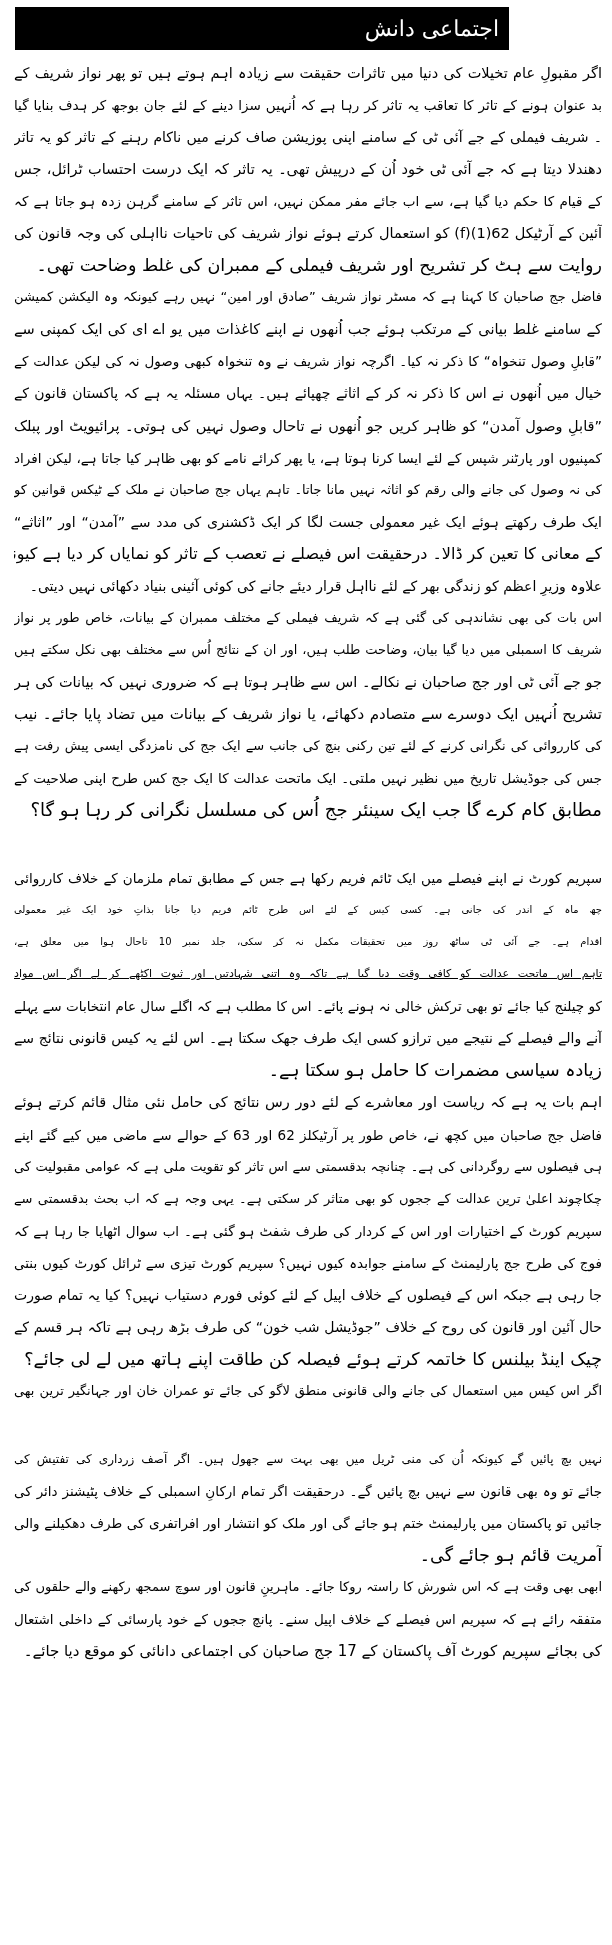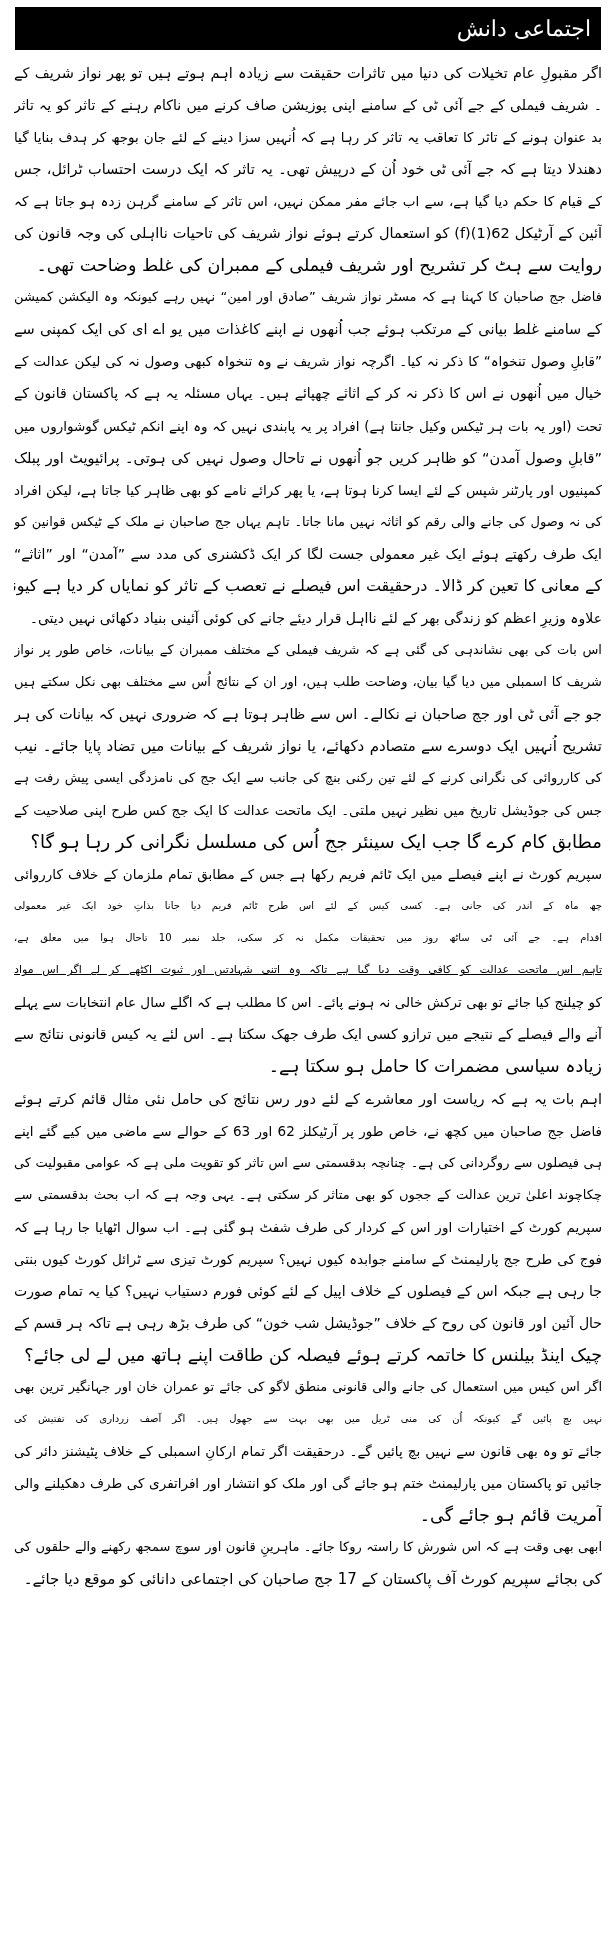--- a/index.html
+++ b/index.html
@@ -8,21 +8,21 @@
     height: 1945px;
     position: relative;
     overflow: hidden;
     font-family: "DejaVu Sans", sans-serif;
     color: #000000;
   }
   .header-bar {
     position: absolute;
     left: 15px;
     top: 7px;
-    width: 586px;
+    width: 494px;
     height: 43px;
     background: #000000;
     direction: rtl;
     box-sizing: border-box;
     padding-right: 10px;
   }
   .header-title {
     color: #ffffff;
     font-size: 22px;
     line-height: 43px;
@@ -60,73 +60,73 @@
 </head>
 <body>
 
 <div class="header-bar">
   <span class="header-title">اجتماعی دانش</span>
 </div>
 
 <div class="article" id="article">
     <div class="para">
       <span class="line justify" style="font-size: 14.5px; display: block;">اگر مقبولِ عام تخیلات کی دنیا میں تاثرات حقیقت سے زیادہ اہم ہوتے ہیں تو پھر نواز شریف کے</span>
+      <span class="line justify" style="font-size: 13.5px; display: block;">بد عنوان ہونے کے تاثر کا تعاقب یہ تاثر کر رہا ہے کہ اُنہیں سزا دینے کے لئے جان بوجھ کر ہدف بنایا گیا</span>
       <span class="line justify" style="font-size: 14px; display: block;">۔ شریف فیملی کے جے آئی ٹی کے سامنے اپنی پوزیشن صاف کرنے میں ناکام رہنے کے تاثر کو یہ تاثر</span>
-      <span class="line justify" style="font-size: 13.5px; display: block;">بد عنوان ہونے کے تاثر کا تعاقب یہ تاثر کر رہا ہے کہ اُنہیں سزا دینے کے لئے جان بوجھ کر ہدف بنایا گیا</span>
       <span class="line justify" style="font-size: 14.5px; display: block;">دھندلا دیتا ہے کہ جے آئی ٹی خود اُن کے درپیش تھی۔ یہ تاثر کہ ایک درست احتساب ٹرائل، جس</span>
       <span class="line justify" style="font-size: 13.5px; display: block;">کے قیام کا حکم دیا گیا ہے، سے اب جائے مفر ممکن نہیں، اس تاثر کے سامنے گرہن زدہ ہو جاتا ہے کہ</span>
       <span class="line justify" style="font-size: 14.5px; display: block;">آئین کے آرٹیکل 62(1)(f) کو استعمال کرتے ہوئے نواز شریف کی تاحیات نااہلی کی وجہ قانون کی</span>
       <span class="line last" style="font-size: 17.5px; display: block;">روایت سے ہٹ کر تشریح اور شریف فیملی کے ممبران کی غلط وضاحت تھی۔</span>
     </div>
     <div class="para">
       <span class="line justify" style="font-size: 13px; display: block;">فاضل جج صاحبان کا کہنا ہے کہ مسٹر نواز شریف ”صادق اور امین“ نہیں رہے کیونکہ وہ الیکشن کمیشن</span>
       <span class="line justify" style="font-size: 14.5px; display: block;">کے سامنے غلط بیانی کے مرتکب ہوئے جب اُنھوں نے اپنے کاغذات میں یو اے ای کی ایک کمپنی سے</span>
       <span class="line justify" style="font-size: 13.5px; display: block;">”قابلِ وصول تنخواہ“ کا ذکر نہ کیا۔ اگرچہ نواز شریف نے وہ تنخواہ کبھی وصول نہ کی لیکن عدالت کے</span>
       <span class="line justify" style="font-size: 14px; display: block;">خیال میں اُنھوں نے اس کا ذکر نہ کر کے اثاثے چھپائے ہیں۔ یہاں مسئلہ یہ ہے کہ پاکستان قانون کے</span>
-      <span class="line justify" style="font-size: 13.5px; display: block;">تحت (اور یہ بات ہر ٹیکس وکیل جانتا ہے) افراد پر یہ پابندی نہیں کہ وہ اپنے انکم ٹیکس گوشواروں میں</span>
       <span class="line justify" style="font-size: 14.5px; display: block;">”قابلِ وصول آمدن“ کو ظاہر کریں جو اُنھوں نے تاحال وصول نہیں کی ہوتی۔ پرائیویٹ اور پبلک</span>
       <span class="line justify" style="font-size: 13.5px; display: block;">کمپنیوں اور پارٹنر شپس کے لئے ایسا کرنا ہوتا ہے، یا پھر کرائے نامے کو بھی ظاہر کیا جاتا ہے، لیکن افراد</span>
       <span class="line justify" style="font-size: 13px; display: block;">کی نہ وصول کی جانے والی رقم کو اثاثہ نہیں مانا جاتا۔ تاہم یہاں جج صاحبان نے ملک کے ٹیکس قوانین کو</span>
       <span class="line justify" style="font-size: 14px; display: block;">ایک طرف رکھتے ہوئے ایک غیر معمولی جست لگا کر ایک ڈکشنری کی مدد سے ”آمدن“ اور ”اثاثے“</span>
       <span class="line justify" style="font-size: 16px; display: block;">کے معانی کا تعین کر ڈالا۔ درحقیقت اس فیصلے نے تعصب کے تاثر کو نمایاں کر دیا ہے کیونکہ اس کے</span>
       <span class="line last" style="font-size: 14px; display: block;">علاوہ وزیرِ اعظم کو زندگی بھر کے لئے نااہل قرار دیئے جانے کی کوئی آئینی بنیاد دکھائی نہیں دیتی۔</span>
     </div>
     <div class="para">
       <span class="line justify" style="font-size: 13px; display: block;">اس بات کی بھی نشاندہی کی گئی ہے کہ شریف فیملی کے مختلف ممبران کے بیانات، خاص طور پر نواز</span>
       <span class="line justify" style="font-size: 13px; display: block;">شریف کا اسمبلی میں دیا گیا بیان، وضاحت طلب ہیں، اور ان کے نتائج اُس سے مختلف بھی نکل سکتے ہیں</span>
       <span class="line justify" style="font-size: 14.5px; display: block;">جو جے آئی ٹی اور جج صاحبان نے نکالے۔ اس سے ظاہر ہوتا ہے کہ ضروری نہیں کہ بیانات کی ہر</span>
       <span class="line justify" style="font-size: 15px; display: block;">تشریح اُنہیں ایک دوسرے سے متصادم دکھائے، یا نواز شریف کے بیانات میں تضاد پایا جائے۔ نیب</span>
       <span class="line justify" style="font-size: 13px; display: block;">کی کارروائی کی نگرانی کرنے کے لئے تین رکنی بنچ کی جانب سے ایک جج کی نامزدگی ایسی پیش رفت ہے</span>
       <span class="line justify" style="font-size: 13.5px; display: block;">جس کی جوڈیشل تاریخ میں نظیر نہیں ملتی۔ ایک ماتحت عدالت کا ایک جج کس طرح اپنی صلاحیت کے</span>
       <span class="line last" style="font-size: 18px; display: block;">مطابق کام کرے گا جب ایک سینئر جج اُس کی مسلسل نگرانی کر رہا ہو گا؟</span>
     </div>
     <div class="para">
-      <span class="line justify" style="font-size: 13.5px; display: block;">سپریم کورٹ نے اپنے فیصلے میں ایک ٹائم فریم رکھا ہے جس کے مطابق تمام ملزمان کے خلاف کارروائی</span>
+      <span class="line justify" style="font-size: 13.5px; display: block; margin-top: 36px;">سپریم کورٹ نے اپنے فیصلے میں ایک ٹائم فریم رکھا ہے جس کے مطابق تمام ملزمان کے خلاف کارروائی</span>
       <span class="line justify" style="font-size: 10px; display: block;">چھ ماہ کے اندر کی جانی ہے۔ کسی کیس کے لئے اس طرح ٹائم فریم دیا جانا بذاتِ خود ایک غیر معمولی</span>
       <span class="line justify" style="font-size: 10px; display: block;">اقدام ہے۔ جے آئی ٹی ساٹھ روز میں تحقیقات مکمل نہ کر سکی، جلد نمبر 10 تاحال ہوا میں معلق ہے،</span>
       <span class="line justify" style="font-size: 11px; display: block; text-decoration: underline;">تاہم اس ماتحت عدالت کو کافی وقت دیا گیا ہے تاکہ وہ اتنی شہادتیں اور ثبوت اکٹھے کر لے اگر اس مواد</span>
       <span class="line justify" style="font-size: 13.5px; display: block;">کو چیلنج کیا جائے تو بھی ترکش خالی نہ ہونے پائے۔ اس کا مطلب ہے کہ اگلے سال عام انتخابات سے پہلے</span>
       <span class="line justify" style="font-size: 14px; display: block;">آنے والے فیصلے کے نتیجے میں ترازو کسی ایک طرف جھک سکتا ہے۔ اس لئے یہ کیس قانونی نتائج سے</span>
       <span class="line last" style="font-size: 17.5px; display: block;">زیادہ سیاسی مضمرات کا حامل ہو سکتا ہے۔</span>
     </div>
     <div class="para">
       <span class="line justify" style="font-size: 14.5px; display: block;">اہم بات یہ ہے کہ ریاست اور معاشرے کے لئے دور رس نتائج کی حامل نئی مثال قائم کرتے ہوئے</span>
       <span class="line justify" style="font-size: 13.5px; display: block;">فاضل جج صاحبان میں کچھ نے، خاص طور پر آرٹیکلز 62 اور 63 کے حوالے سے ماضی میں کیے گئے اپنے</span>
       <span class="line justify" style="font-size: 13px; display: block;">ہی فیصلوں سے روگردانی کی ہے۔ چنانچہ بدقسمتی سے اس تاثر کو تقویت ملی ہے کہ عوامی مقبولیت کی</span>
       <span class="line justify" style="font-size: 13px; display: block;">چکاچوند اعلیٰ ترین عدالت کے ججوں کو بھی متاثر کر سکتی ہے۔ یہی وجہ ہے کہ اب بحث بدقسمتی سے</span>
       <span class="line justify" style="font-size: 13.5px; display: block;">سپریم کورٹ کے اختیارات اور اس کے کردار کی طرف شفٹ ہو گئی ہے۔ اب سوال اٹھایا جا رہا ہے کہ</span>
       <span class="line justify" style="font-size: 13.5px; display: block;">فوج کی طرح جج پارلیمنٹ کے سامنے جوابدہ کیوں نہیں؟ سپریم کورٹ تیزی سے ٹرائل کورٹ کیوں بنتی</span>
       <span class="line justify" style="font-size: 14px; display: block;">جا رہی ہے جبکہ اس کے فیصلوں کے خلاف اپیل کے لئے کوئی فورم دستیاب نہیں؟ کیا یہ تمام صورت</span>
       <span class="line justify" style="font-size: 14px; display: block;">حال آئین اور قانون کی روح کے خلاف ”جوڈیشل شب خون“ کی طرف بڑھ رہی ہے تاکہ ہر قسم کے</span>
       <span class="line last" style="font-size: 17.5px; display: block;">چیک اینڈ بیلنس کا خاتمہ کرتے ہوئے فیصلہ کن طاقت اپنے ہاتھ میں لے لی جائے؟</span>
     </div>
     <div class="para">
       <span class="line justify" style="font-size: 13px; display: block;">اگر اس کیس میں استعمال کی جانے والی قانونی منطق لاگو کی جائے تو عمران خان اور جہانگیر ترین بھی</span>
-      <span class="line justify" style="font-size: 10px; display: block;">نہیں بچ پائیں گے کیونکہ اُن کی منی ٹریل میں بھی بہت سے جھول ہیں۔ اگر آصف زرداری کی تفتیش کی</span>
+      <span class="line justify" style="font-size: 12px; display: block; margin-top: 36px;">نہیں بچ پائیں گے کیونکہ اُن کی منی ٹریل میں بھی بہت سے جھول ہیں۔ اگر آصف زرداری کی تفتیش کی</span>
       <span class="line justify" style="font-size: 13.5px; display: block;">جائے تو وہ بھی قانون سے نہیں بچ پائیں گے۔ درحقیقت اگر تمام ارکانِ اسمبلی کے خلاف پٹیشنز دائر کی</span>
       <span class="line justify" style="font-size: 13.5px; display: block;">جائیں تو پاکستان میں پارلیمنٹ ختم ہو جائے گی اور ملک کو انتشار اور افراتفری کی طرف دھکیلنے والی</span>
       <span class="line last" style="font-size: 17.5px; display: block;">آمریت قائم ہو جائے گی۔</span>
     </div>
     <div class="para">
       <span class="line justify" style="font-size: 13px; display: block;">ابھی بھی وقت ہے کہ اس شورش کا راستہ روکا جائے۔ ماہرینِ قانون اور سوچ سمجھ رکھنے والے حلقوں کی</span>
+      <span class="line justify" style="font-size: 13.5px; display: block;">متفقہ رائے ہے کہ سپریم اس فیصلے کے خلاف اپیل سنے۔ پانچ ججوں کے خود پارسائی کے داخلی اشتعال</span>
       <span class="line last" style="font-size: 15px; display: block;">کی بجائے سپریم کورٹ آف پاکستان کے 17 جج صاحبان کی اجتماعی دانائی کو موقع دیا جائے۔</span>
     </div>
   </div>
 
 </body></html>

